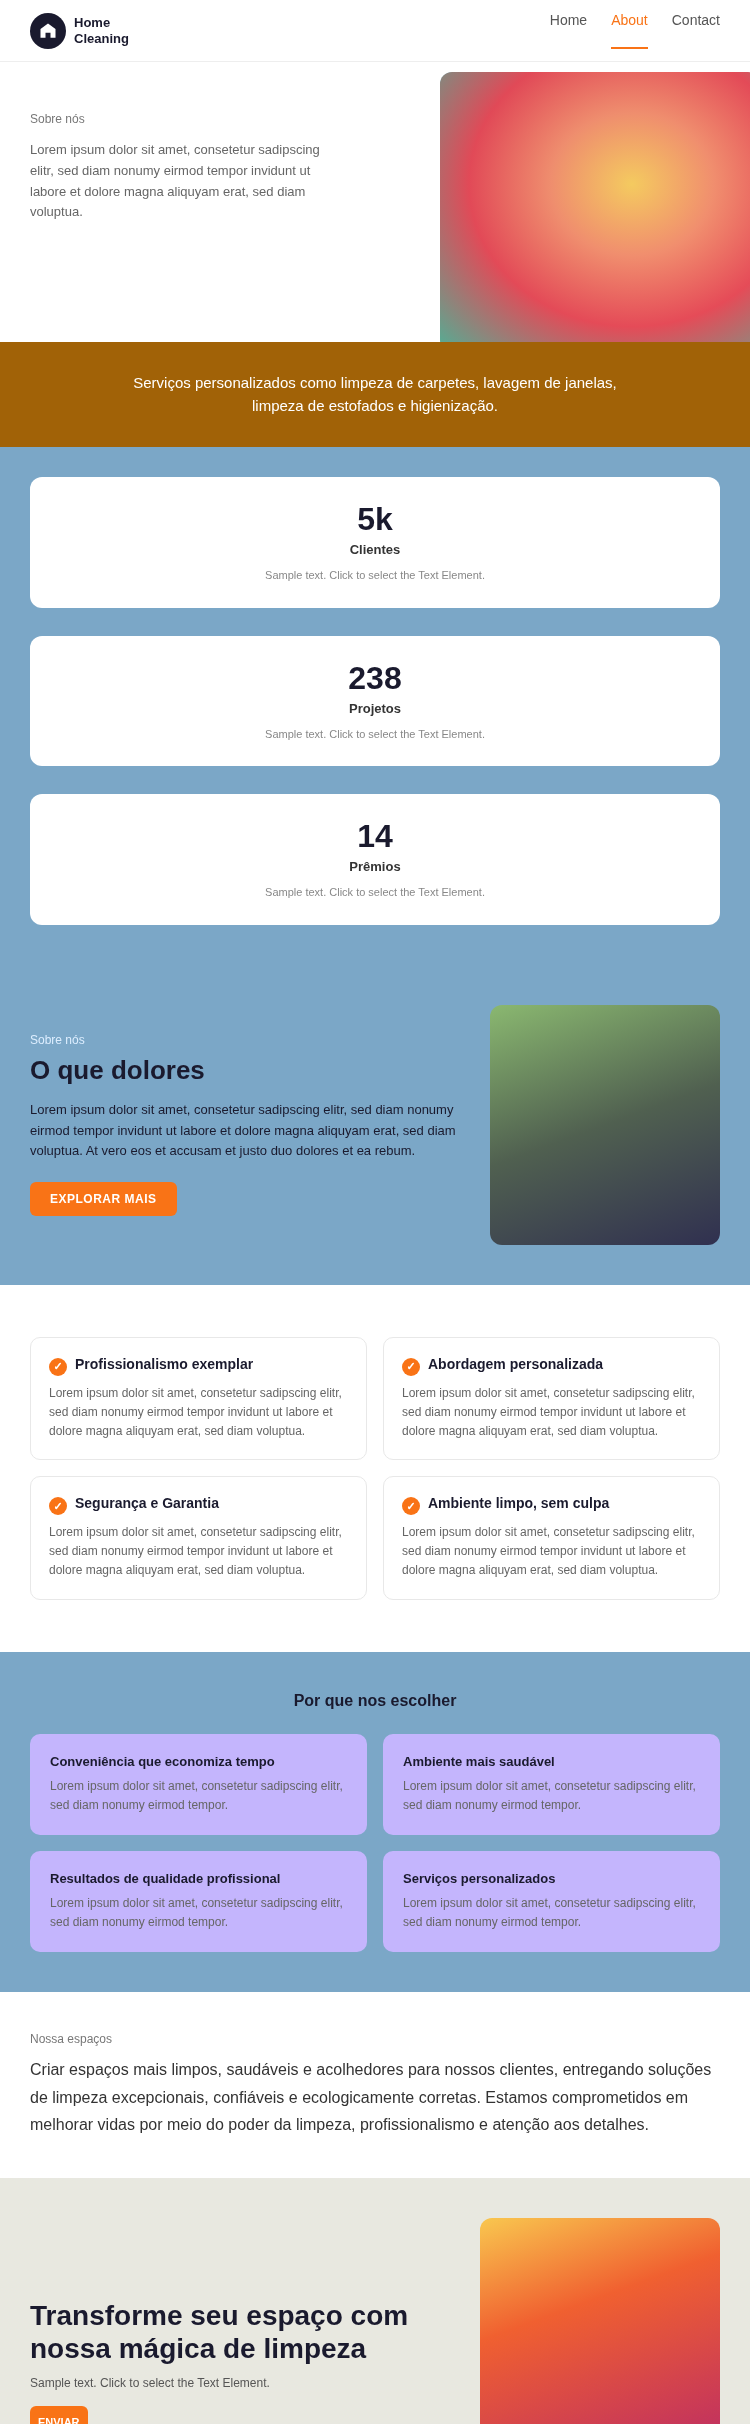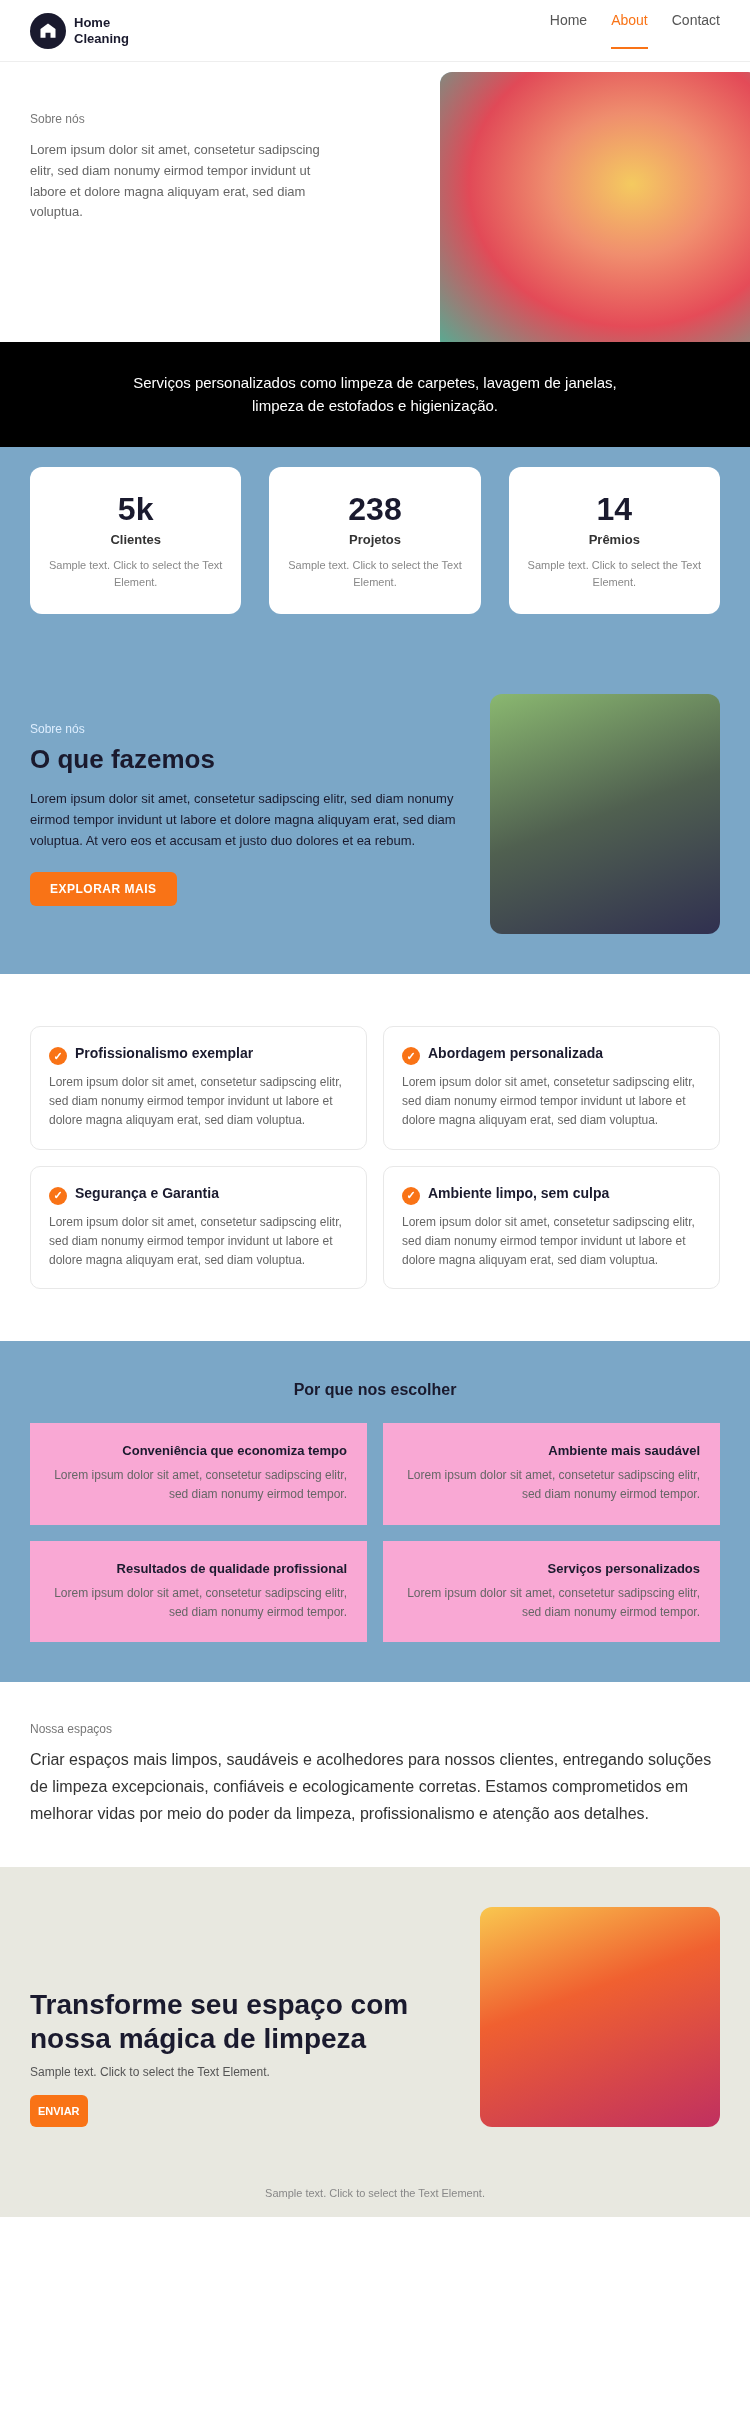--- a/index.html
+++ b/index.html
@@ -39,32 +39,32 @@
       display: flex; align-items: center; justify-content: center;
     }
     .hero-img-placeholder {
       width: 100%; height: 100%;
       background: linear-gradient(135deg, #b8d9e8 0%, #f0c060 50%, #e84040 100%);
       opacity: 0.7;
     }
 
     
     .services-band {
-      background: #000000; padding: 30px 30px; text-align: center;
+      background: #a16207; padding: 30px 30px; text-align: center;
     }
     .services-band p {
       font-size: 15px; color: #fff; line-height: 1.5; max-width: 500px; margin: 0 auto;
     }
 
     
     .stats-section {
       background: #7ba7c7; padding: 20px 30px 40px 30px;
     }
     .stats-grid {
-      display: grid; grid-template-columns: repeat(3, 1fr); gap: 28px;
+      display: grid; grid-template-columns: repeat(1, 1fr); gap: 28px; margin-top: 10px;
     }
     .stat-card {
       background: #fff; border-radius: 12px; padding: 24px 16px;
       text-align: center;
     }
     .stat-number { font-size: 32px; font-weight: 700; color: #1a1a2e; }
     .stat-label { font-size: 13px; font-weight: 600; color: #333; margin: 4px 0 10px 0; }
     .stat-desc { font-size: 11px; color: #888; line-height: 1.5; }
 
     
@@ -102,21 +102,21 @@
       flex-shrink: 0; margin-top: 2px;
     }
     .check-icon::after { content: '✓'; font-size: 11px; color: #fff; font-weight: 700; }
     .feature-title { font-size: 14px; font-weight: 700; color: #1a1a2e; }
     .feature-text { font-size: 12px; color: #666; line-height: 1.6; }
 
     
     .why-section { background: #7ba7c7; padding: 40px 30px; }
     .why-title { font-size: 16px; font-weight: 700; color: #1a1a2e; text-align: center; margin-bottom: 24px; }
     .why-grid { display: grid; grid-template-columns: 1fr 1fr; gap: 16px; }
-    .why-card { background: #f9a8d4; border-radius: 0; padding: 20px; text-align: right; }
+    .why-card { background: #c4b5fd; border-radius: 10px; padding: 20px; }
     .why-card-title { font-size: 13px; font-weight: 700; color: #1a1a2e; margin-bottom: 8px; }
     .why-card-text { font-size: 12px; color: #666; line-height: 1.6; }
 
     
     .mission-section { padding: 40px 30px; background: #fff; }
     .mission-label { font-size: 12px; color: #777; margin-bottom: 10px; }
     .mission-text { font-size: 16px; color: #333; line-height: 1.7; }
 
     
     .cta-section {
@@ -203,21 +203,21 @@
       <div class="stat-number">14</div>
       <div class="stat-label">Prêmios</div>
       <div class="stat-desc">Sample text. Click to select the Text Element.</div>
     </div>
   </div>
 </section>
 
 <section class="what-section">
   <div class="what-content">
     <p class="what-label">Sobre nós</p>
-    <h2 class="what-title">O que fazemos</h2>
+    <h2 class="what-title">O que dolores</h2>
     <p class="what-text">Lorem ipsum dolor sit amet, consetetur sadipscing elitr, sed diam nonumy eirmod tempor invidunt ut labore et dolore magna aliquyam erat, sed diam voluptua. At vero eos et accusam et justo duo dolores et ea rebum.</p>
     <button class="btn-explore">EXPLORAR MAIS</button>
   </div>
   <div class="what-image">
     <div class="what-image-inner" style="background: linear-gradient(160deg, #8ab870 0%, #506050 50%, #303050 100%);"></div>
   </div>
 </section>
 
 <section class="features-section">
   <div class="features-grid">

